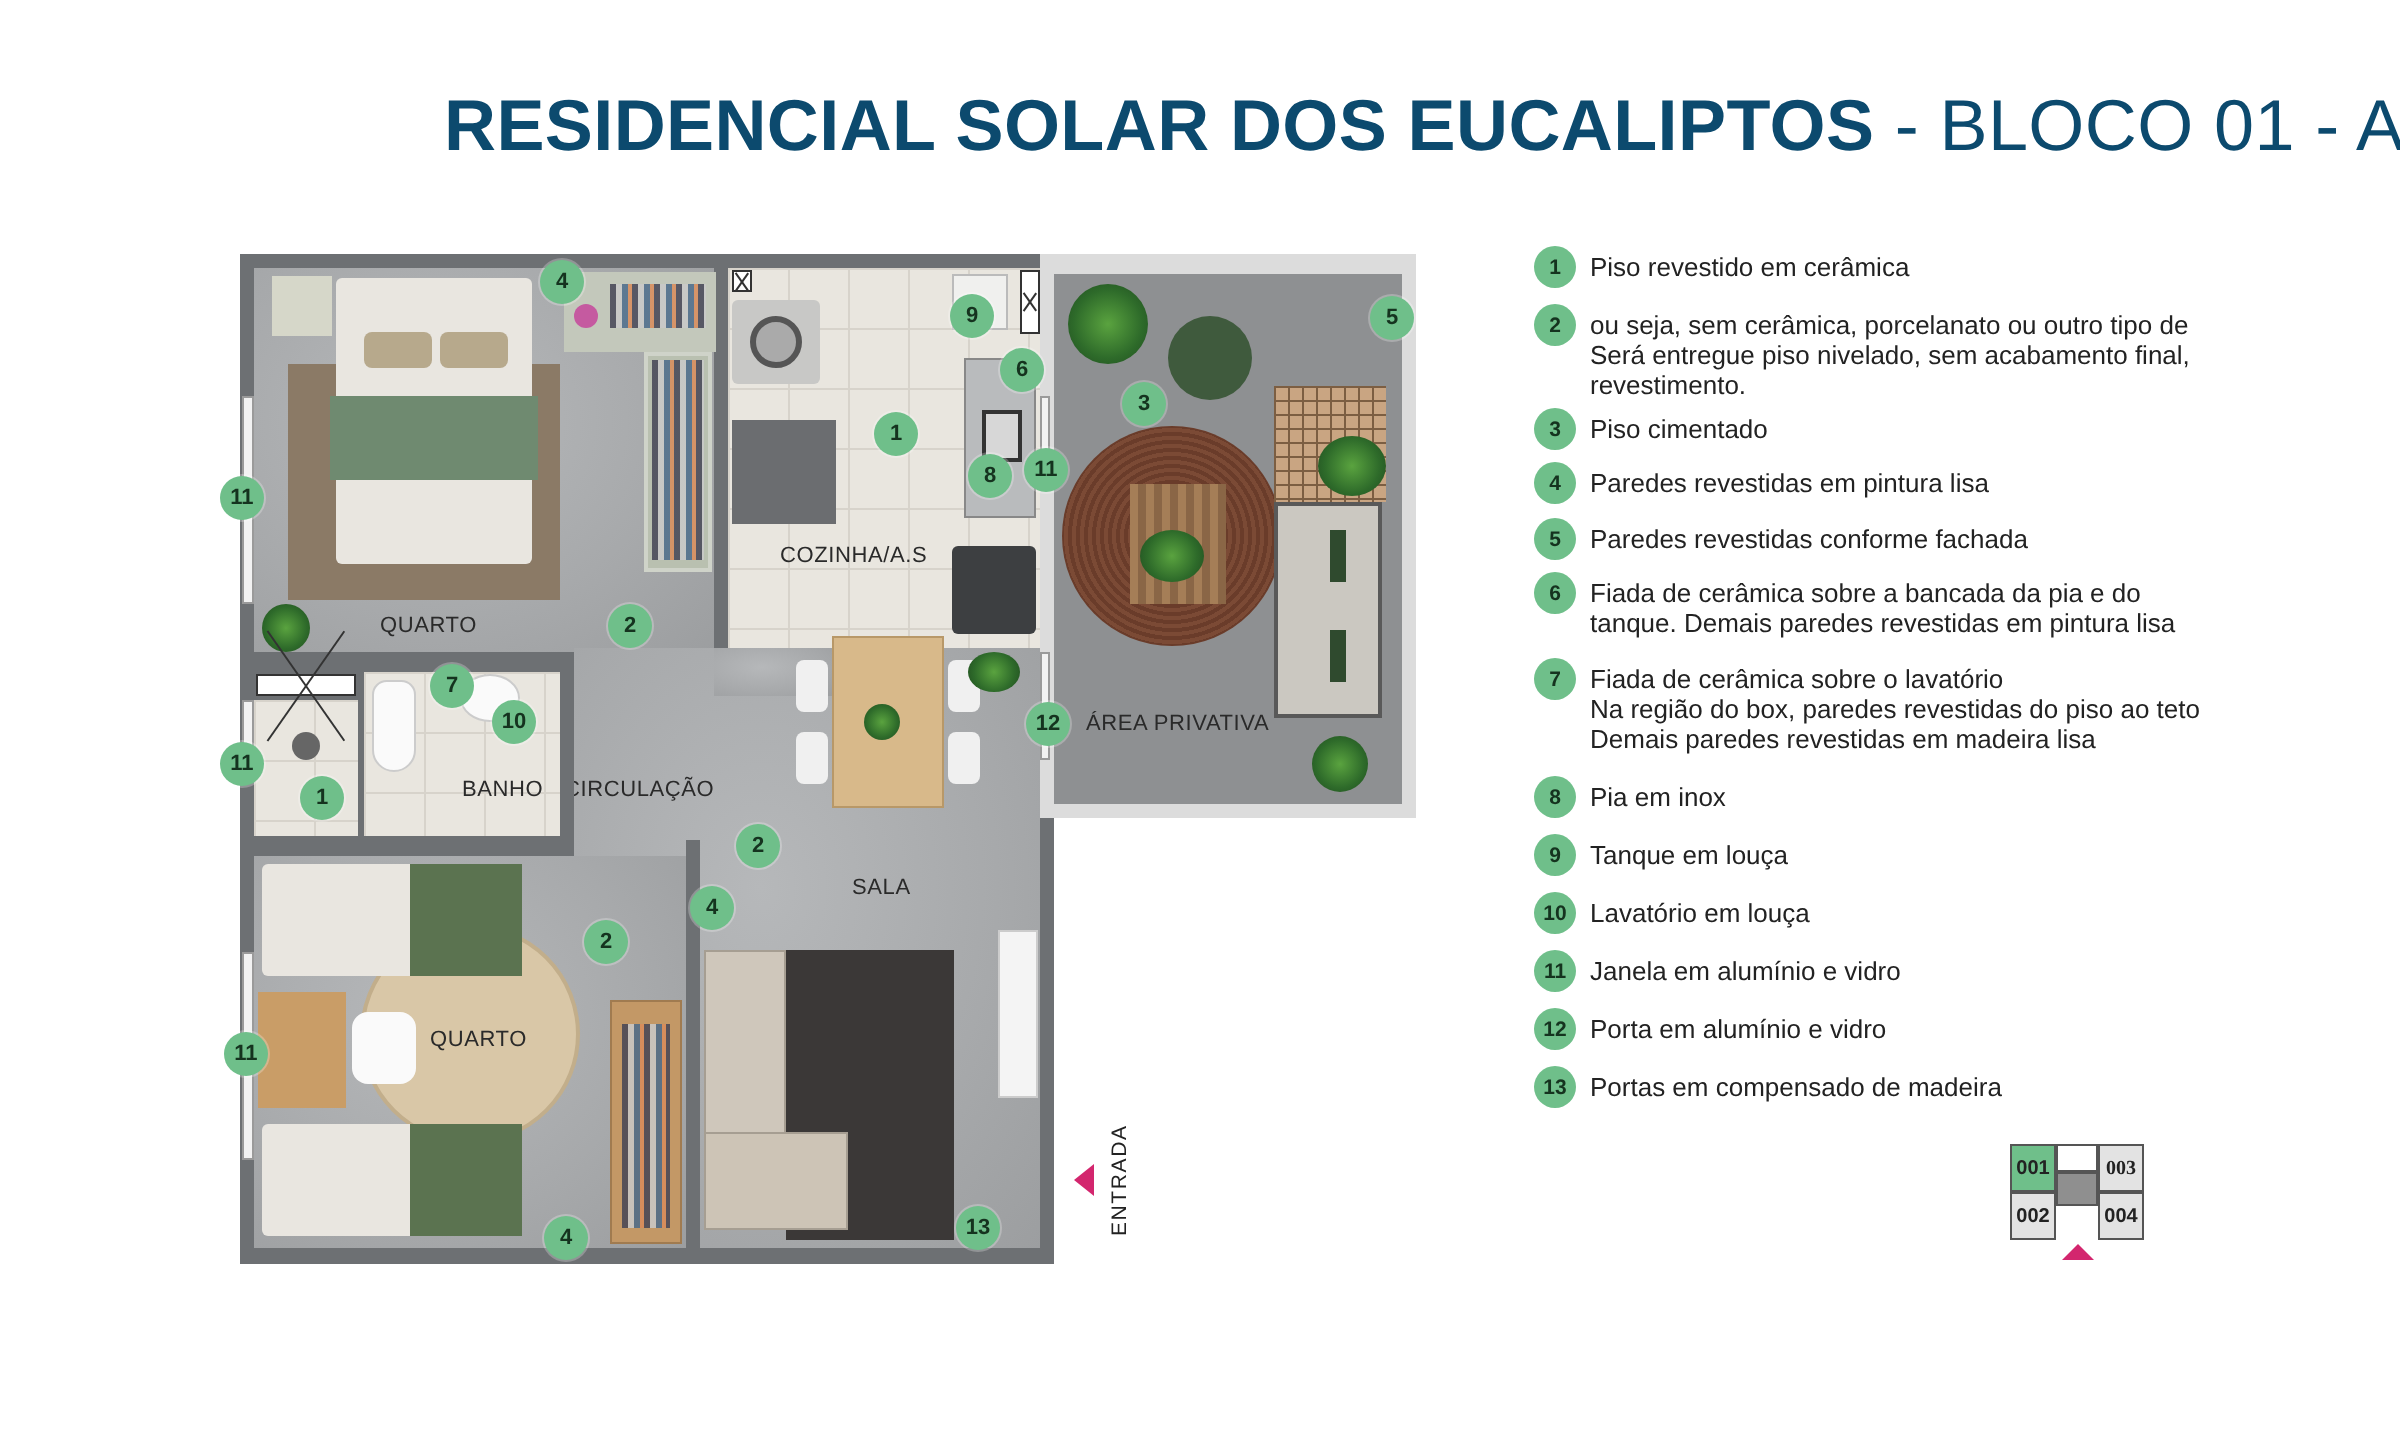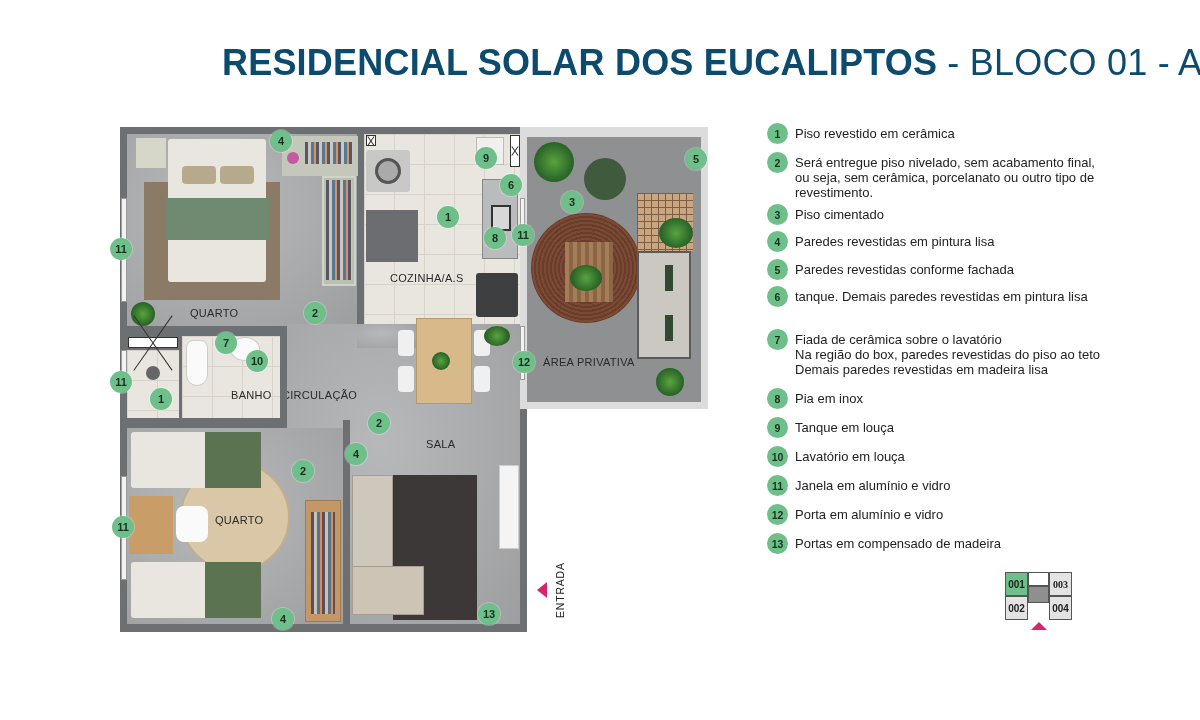--- a/index.html
+++ b/index.html
@@ -173,22 +173,22 @@
 <div class="legend">
   <div class="legend-item" style="top:0px;">
     <div class="badge">1</div>
     <div class="legend-text">
         <span>Piso revestido em cerâmica</span>
       </div>
   </div>
   <div class="legend-item" style="top:29px;">
     <div class="badge">2</div>
     <div class="legend-text">
+        <span>ou seja, sem cerâmica, porcelanato ou outro tipo de</span>
         <span>Será entregue piso nivelado, sem acabamento final,</span>
-        <span>ou seja, sem cerâmica, porcelanato ou outro tipo de</span>
         <span>revestimento.</span>
       </div>
   </div>
   <div class="legend-item" style="top:81px;">
     <div class="badge">3</div>
     <div class="legend-text">
         <span>Piso cimentado</span>
       </div>
   </div>
   <div class="legend-item" style="top:108px;">
@@ -199,20 +199,21 @@
   </div>
   <div class="legend-item" style="top:136px;">
     <div class="badge">5</div>
     <div class="legend-text">
         <span>Paredes revestidas conforme fachada</span>
       </div>
   </div>
   <div class="legend-item" style="top:163px;">
     <div class="badge">6</div>
     <div class="legend-text">
+        <span>Fiada de cerâmica sobre a bancada da pia e do</span>
         <span>tanque. Demais paredes revestidas em pintura lisa</span>
       </div>
   </div>
   <div class="legend-item" style="top:206px;">
     <div class="badge">7</div>
     <div class="legend-text">
         <span>Fiada de cerâmica sobre o lavatório</span>
         <span>Na região do box, paredes revestidas do piso ao teto</span>
         <span>Demais paredes revestidas em madeira lisa</span>
       </div>

